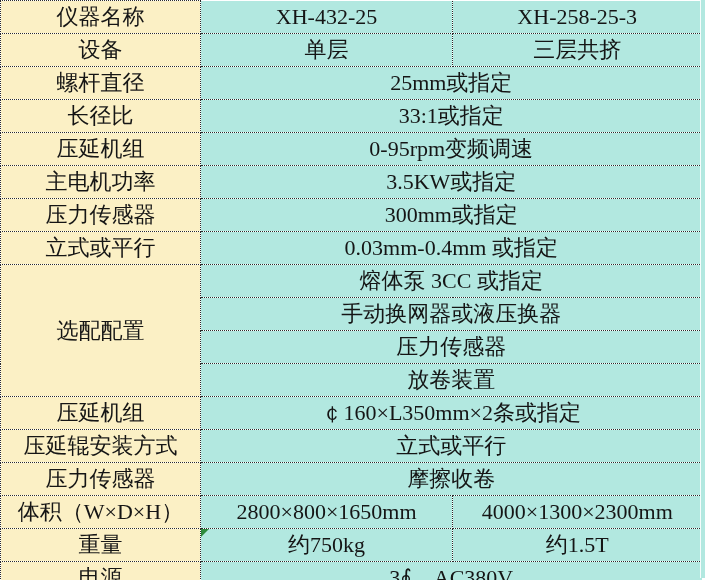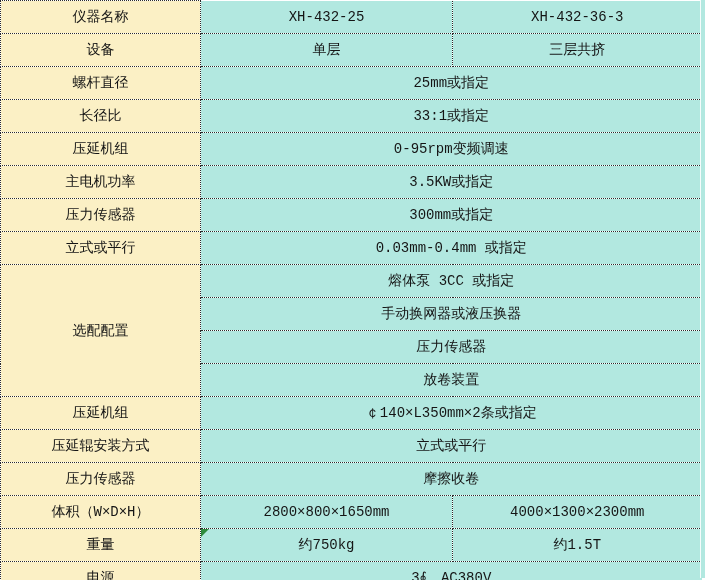--- a/index.html
+++ b/index.html
@@ -16,28 +16,27 @@
     table-layout: fixed;
     width: 701px;
     position: absolute;
     left: 0; top: 0;
   }
   td {
     height: 32px;
     padding: 0 2px;
     text-align: center;
     vertical-align: middle;
-    font-size: 14px;
+    font-size: 22px;
     line-height: 1;
     color: #151515;
     border: 1px dotted #2b2b2b;
     white-space: nowrap;
     overflow: hidden;
     position: relative;
-    font-family: Liberation Mono, monospace;
   }
   td.lbl { background: #FBF0C5; }
   td.val { background: #B2E8E0; }
   td.ntop { border-top: none; }
   td.nright { border-right: none; }
 
   
   .tri {
     position: absolute;
     top: 0; left: 0;
@@ -63,21 +62,21 @@
   <table class="spec">
     <colgroup>
       <col style="width:200px">
       <col style="width:252px">
       <col style="width:249px">
     </colgroup>
     <tbody>
       <tr>
         <td class="lbl">仪器名称</td>
         <td class="val ntop">XH-432-25</td>
-        <td class="val ntop nright">XH-432-36-3</td>
+        <td class="val ntop nright">XH-258-25-3</td>
       </tr>
       <tr>
         <td class="lbl">设备</td>
         <td class="val">单层</td>
         <td class="val nright">三层共挤</td>
       </tr>
       <tr>
         <td class="lbl">螺杆直径</td>
         <td class="val nright" colspan="2">25mm或指定</td>
       </tr>
@@ -109,21 +108,21 @@
         <td class="val nright" colspan="2">手动换网器或液压换器</td>
       </tr>
       <tr>
         <td class="val nright" colspan="2">压力传感器</td>
       </tr>
       <tr>
         <td class="val nright" colspan="2">放卷装置</td>
       </tr>
       <tr>
         <td class="lbl">压延机组</td>
-        <td class="val nright" colspan="2">￠140×L350mm×2条或指定</td>
+        <td class="val nright" colspan="2">￠160×L350mm×2条或指定</td>
       </tr>
       <tr>
         <td class="lbl">压延辊安装方式</td>
         <td class="val nright" colspan="2">立式或平行</td>
       </tr>
       <tr>
         <td class="lbl">压力传感器</td>
         <td class="val nright" colspan="2">摩擦收卷</td>
       </tr>
       <tr>

